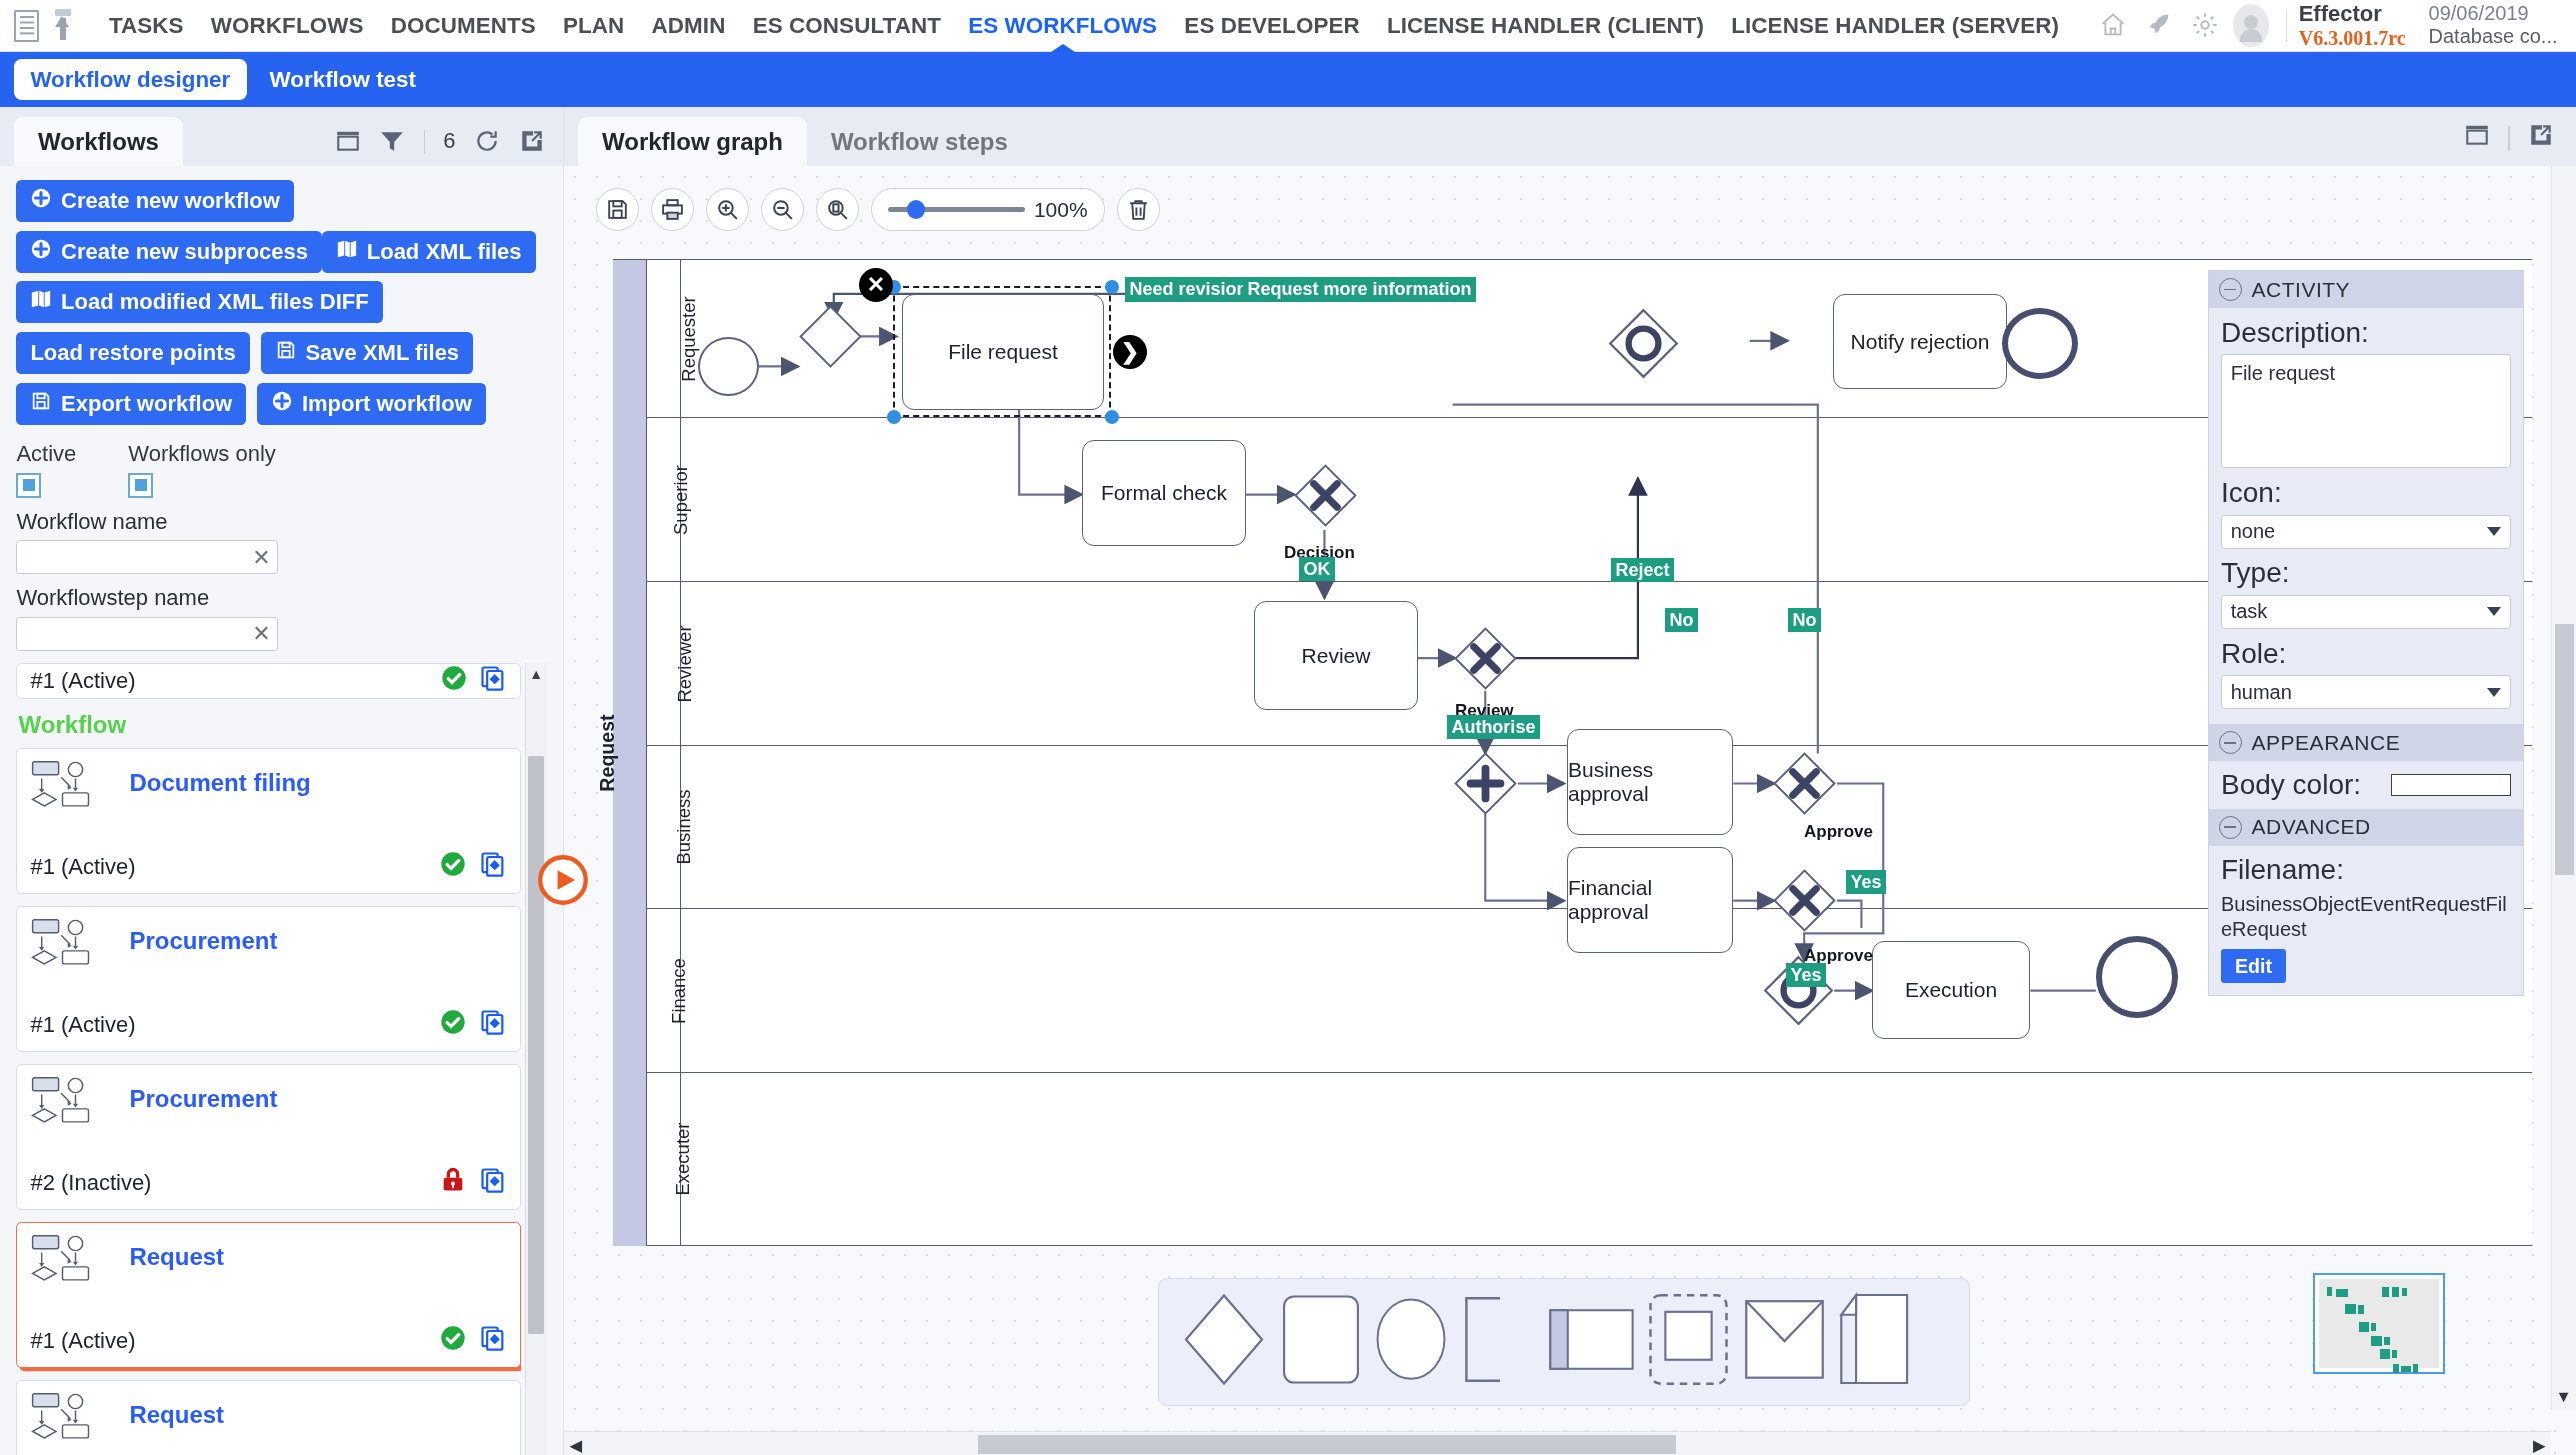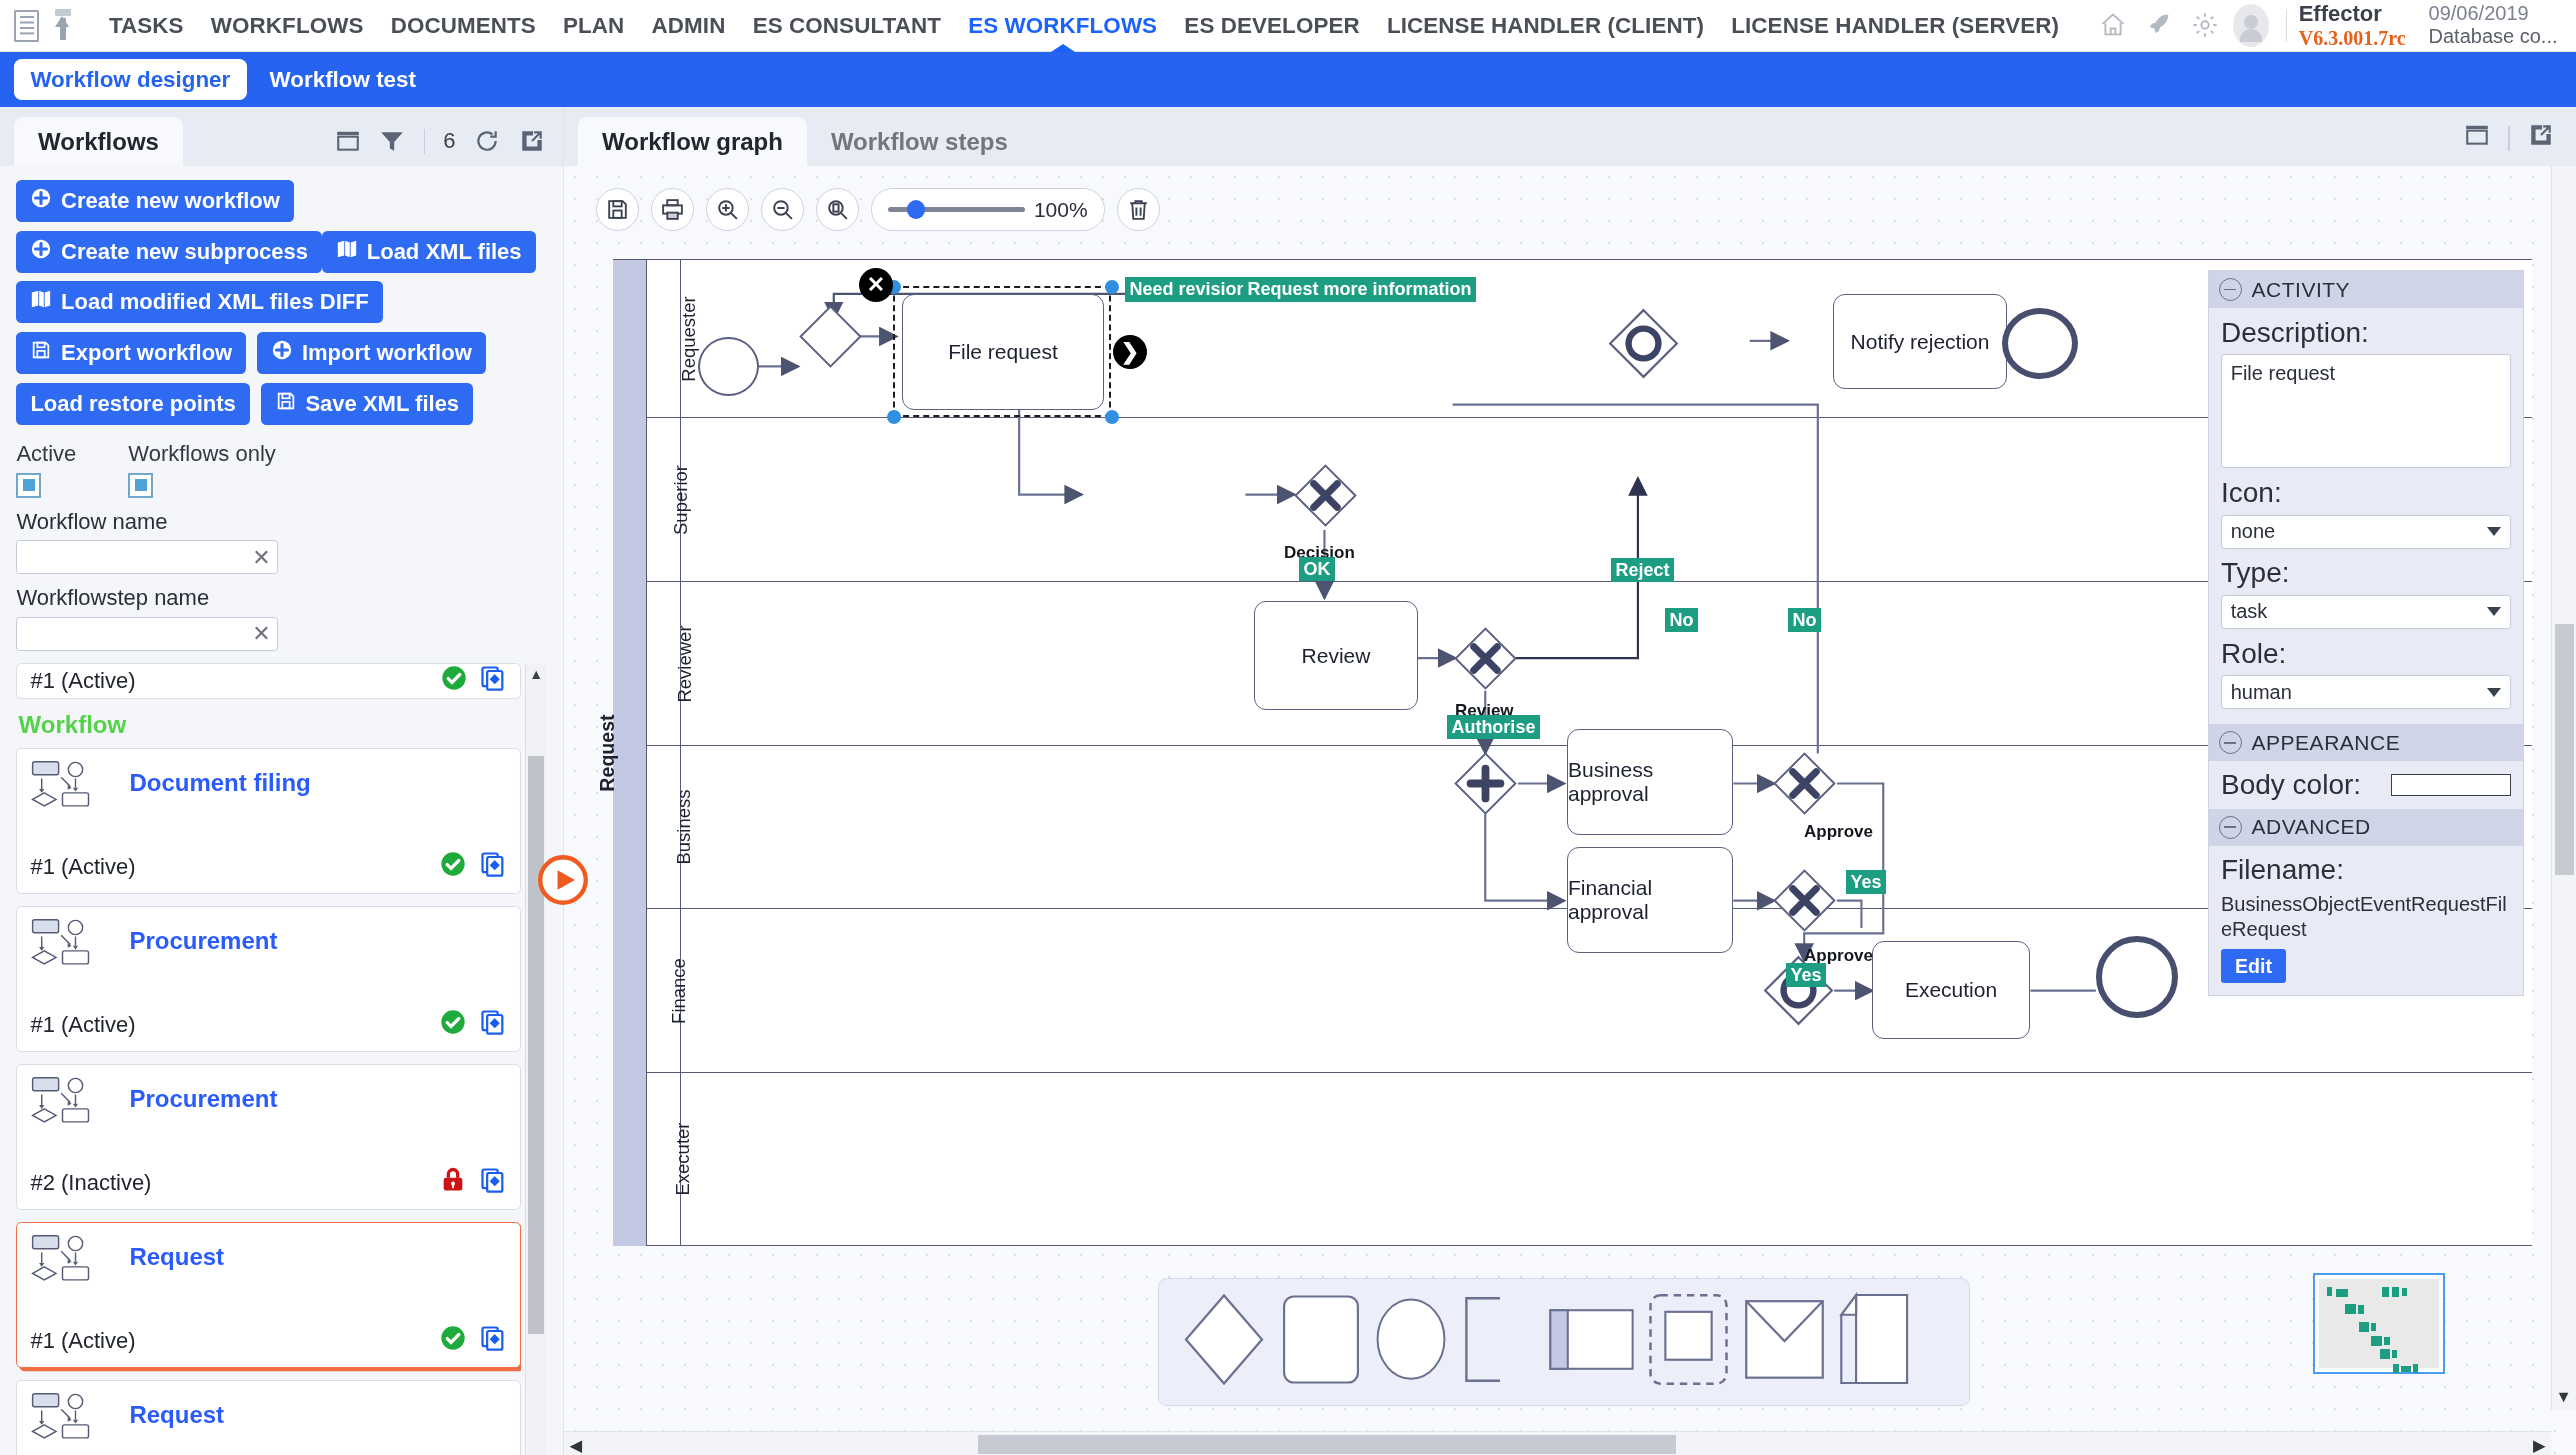--- a/index.html
+++ b/index.html
@@ -348,45 +348,45 @@
                 <path d="M2 5l7-2v16l-7 2zM10 3l5 2v16l-5-2zM16 5l6-2v16l-6 2z"></path>
               </svg></span>
             <span>Load XML files</span>
           </button><button class="btn">
             <span><svg class="bico" viewBox="0 0 24 24" fill="#fff">
                 <path d="M2 5l7-2v16l-7 2zM10 3l5 2v16l-5-2zM16 5l6-2v16l-6 2z"></path>
               </svg></span>
             <span>Load modified XML files DIFF</span>
           </button><div class="btnrow">
             <button class="btn">
+              <span>Load restore points</span>
+            </button>
+            <button class="btn">
+              <span><svg class="bico" viewBox="0 0 24 24" fill="none" stroke="#fff" stroke-width="1.9">
+                  <path d="M4 4h13l3 3v13H4z"></path>
+                  <rect x="8" y="4" width="8" height="5"></rect>
+                  <rect x="8" y="13" width="8" height="7"></rect>
+                </svg></span>
+              <span>Save XML files</span>
+            </button>
+          </div><div class="btnrow">
+            <button class="btn">
               <span><svg class="bico" viewBox="0 0 24 24" fill="none" stroke="#fff" stroke-width="1.9">
                   <path d="M4 4h13l3 3v13H4z"></path>
                   <rect x="8" y="4" width="8" height="5"></rect>
                   <rect x="8" y="13" width="8" height="7"></rect>
                 </svg></span>
               <span>Export workflow</span>
             </button>
             <button class="btn">
               <span><svg class="bico" viewBox="0 0 24 24">
                   <circle cx="12" cy="12" r="10" fill="#fff"></circle>
                   <path d="M12 6v12M6 12h12" stroke="#2f6bf2" stroke-width="3.4" stroke-linecap="round"></path>
                 </svg></span>
               <span>Import workflow</span>
-            </button>
-          </div><div class="btnrow">
-            <button class="btn">
-              <span>Load restore points</span>
-            </button>
-            <button class="btn">
-              <span><svg class="bico" viewBox="0 0 24 24" fill="none" stroke="#fff" stroke-width="1.9">
-                  <path d="M4 4h13l3 3v13H4z"></path>
-                  <rect x="8" y="4" width="8" height="5"></rect>
-                  <rect x="8" y="13" width="8" height="7"></rect>
-                </svg></span>
-              <span>Save XML files</span>
             </button>
           </div></div>
 
       <div class="filters-row">
         <div>
           <div class="filter-label">Active</div>
           <div class="cbx">
               <i></i>
             </div>
         </div>
@@ -729,20 +729,21 @@
 
         <div class="selbox" style="left:280px;top:26px;width:218px;height:131px;"></div>
         <div class="handle" style="left:274px;top:19.6px;"></div>
         <div class="handle" style="left:492px;top:19.6px;"></div>
         <div class="handle" style="left:274px;top:150px;"></div>
         <div class="handle" style="left:492px;top:150px;"></div>
         <div class="node task selected" style="left:289px;top:34px;width:202px;height:116px;">File request</div>
         <div class="badgeblk" style="left:246px;top:7.6px;">✕</div>
         <div class="badgeblk" style="left:500px;top:75px;">❯</div>
 
+        <div class="node task" style="left:469px;top:180px;width:164px;height:106px;">Formal check</div>
 
         <div class="gw" style="left:680px;top:203px;width:65px;height:65px;">
           <svg viewBox="0 0 100 100" width="65" height="65">
               <path d="M50 4 96 50 50 96 4 50z" fill="#fff" stroke="#5a6080" stroke-width="3"></path>
               <path d="M32 32 68 68M68 32 32 68" stroke="#3d4364" stroke-width="11" stroke-linecap="round"></path>
             </svg>
         </div>
 
         <div class="node task" style="left:641px;top:341px;width:164px;height:109px;">Review</div>
 

